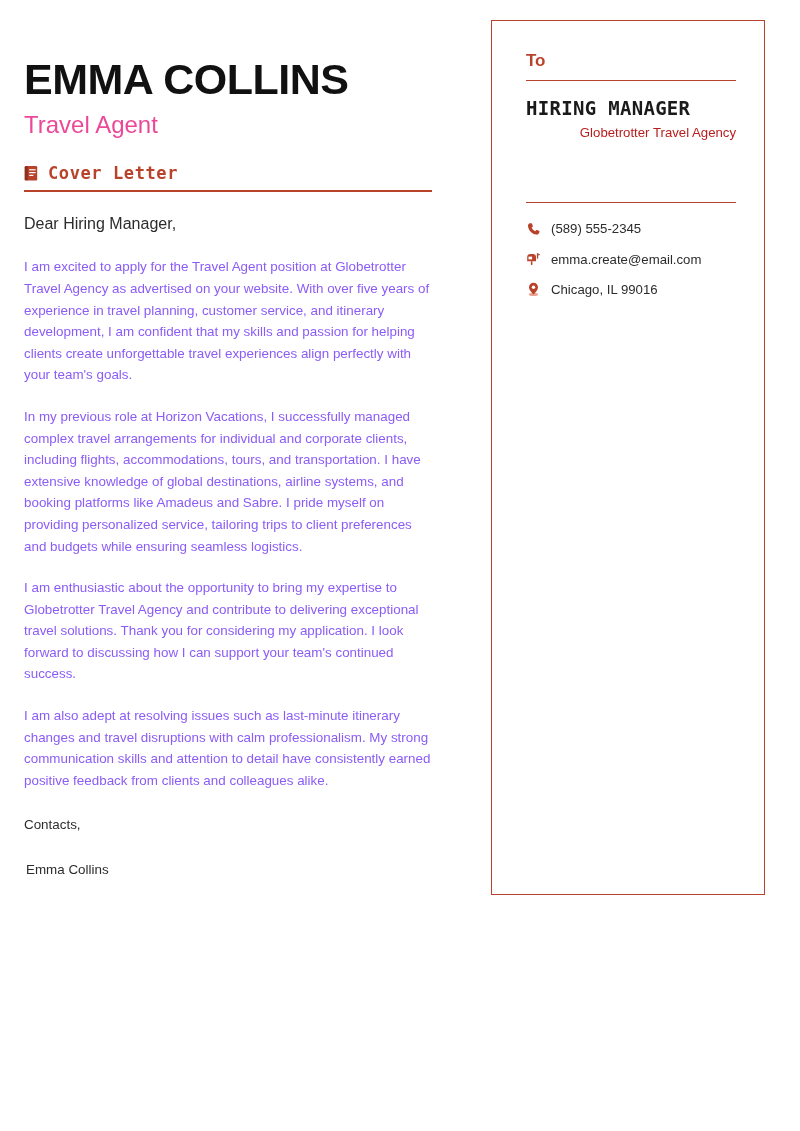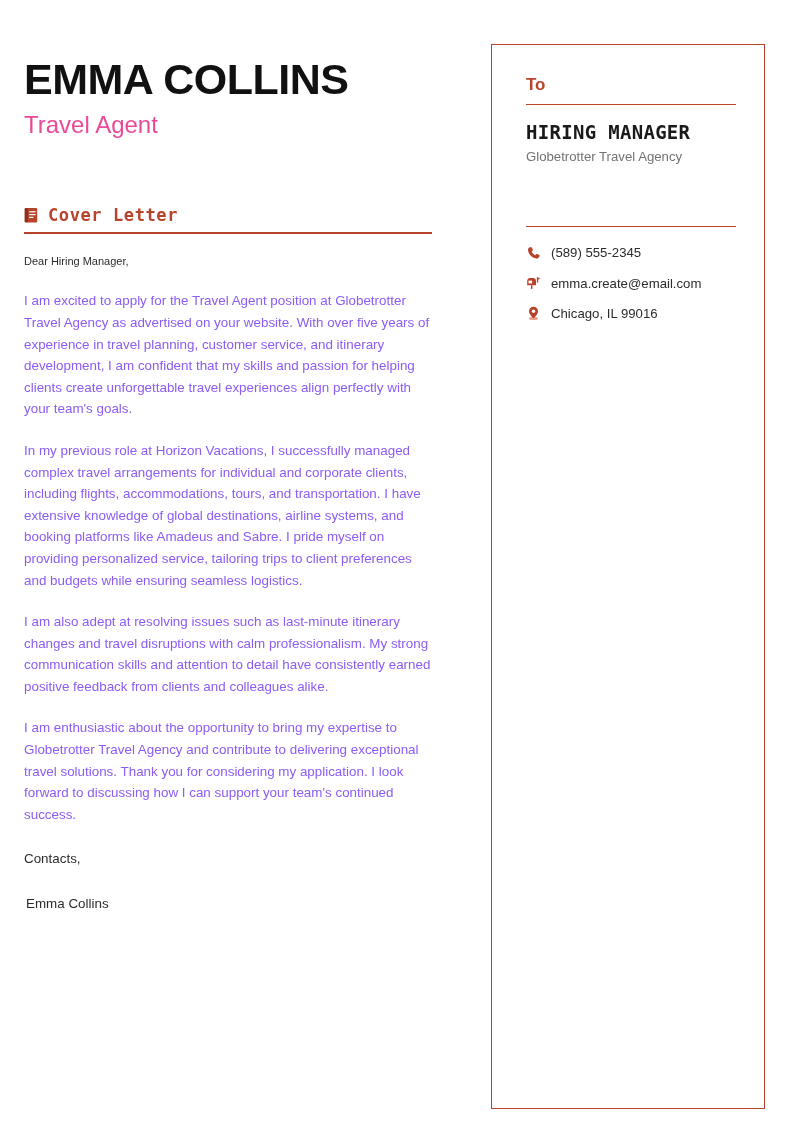--- a/index.html
+++ b/index.html
@@ -45,21 +45,21 @@
   .job-title {
     font-family: "Liberation Sans", sans-serif;
     font-size: 24px;
     font-weight: 400;
     line-height: 1.1;
     color: #ec4899;
     margin: 11px 0 0 0;
   }
 
   .section-head-wrap {
-    margin-top: 67px;
+    margin-top: 25px;
     width: 408px;
   }
   .section-head {
     display: flex;
     align-items: center;
     gap: 9px;
     padding-bottom: 7px;
   }
   .section-head-icon {
     display: inline-block;
@@ -75,21 +75,21 @@
     letter-spacing: 0.6px;
     color: #B8432A;
   }
   .rule {
     height: 1.4px;
     background: #B8432A;
     width: 100%;
   }
 
   .salutation {
-    font-size: 11px;
+    font-size: 16px;
     color: #2c2c2c;
     margin: 19px 0 0 0;
     line-height: 1.6;
   }
 
   .para {
     font-size: 13.4px;
     color: #8b5cf6;
     line-height: 21.6px;
     margin: 20px 0 0 0;
@@ -105,23 +105,23 @@
     font-size: 13.4px;
     color: #2c2c2c;
     margin: 23px 0 0 2px;
     line-height: 1.6;
   }
 
   
   .side-panel {
     position: absolute;
     left: 491px;
-    top: 44px;
+    top: 20px;
     width: 274px;
-    height: 1065px;
+    height: 875px;
     border: 1.6px solid #B8432A;
     box-sizing: border-box;
   }
 
   .side-inner {
     position: absolute;
     left: 34px;
     top: 31px;
     width: 210px;
   }
@@ -160,23 +160,24 @@
     font-weight: 700;
     letter-spacing: 0.3px;
     color: #1a1a1a;
     margin: 16px 0 0 0;
     line-height: 1.2;
   }
   .recipient-org {
     font-family: "Liberation Sans", sans-serif;
     font-size: 13.2px;
     font-weight: 400;
-    color: #737373;
-    margin: 4px 0 0 0;
+    color: #b91c1c;
+    margin: 4px 0 0 7px;
     line-height: 1.3;
+    text-align: right;
   }
 
   .contacts-block { margin-top: 61px; }
 
   .contact-list {
     margin: 17px 0 0 0;
     padding: 0;
     list-style: none;
   }
   .contact-item {
@@ -224,22 +225,22 @@
         </span>
         <span class="section-head-title">Cover Letter</span>
       </div>
       <div class="rule"></div>
     </div>
 
     <p class="salutation">Dear Hiring Manager,</p>
 
     <p class="para">I am excited to apply for the Travel Agent position at Globetrotter Travel Agency as advertised on your website. With over five years of experience in travel planning, customer service, and itinerary development, I am confident that my skills and passion for helping clients create unforgettable travel experiences align perfectly with your team's goals.</p>
     <p class="para">In my previous role at Horizon Vacations, I successfully managed complex travel arrangements for individual and corporate clients, including flights, accommodations, tours, and transportation. I have extensive knowledge of global destinations, airline systems, and booking platforms like Amadeus and Sabre. I pride myself on providing personalized service, tailoring trips to client preferences and budgets while ensuring seamless logistics.</p>
+    <p class="para">I am enthusiastic about the opportunity to bring my expertise to Globetrotter Travel Agency and contribute to delivering exceptional travel solutions. Thank you for considering my application. I look forward to discussing how I can support your team's continued success.</p>
     <p class="para">I am also adept at resolving issues such as last-minute itinerary changes and travel disruptions with calm professionalism. My strong communication skills and attention to detail have consistently earned positive feedback from clients and colleagues alike.</p>
-    <p class="para">I am enthusiastic about the opportunity to bring my expertise to Globetrotter Travel Agency and contribute to delivering exceptional travel solutions. Thank you for considering my application. I look forward to discussing how I can support your team's continued success.</p>
 
     <p class="closing">Contacts,</p>
     <p class="signature">Emma Collins</p>
   </div>
 
   <div class="side-panel">
     <div class="side-inner">
 
       <div class="side-block">
         <div class="side-head-to">To</div>

